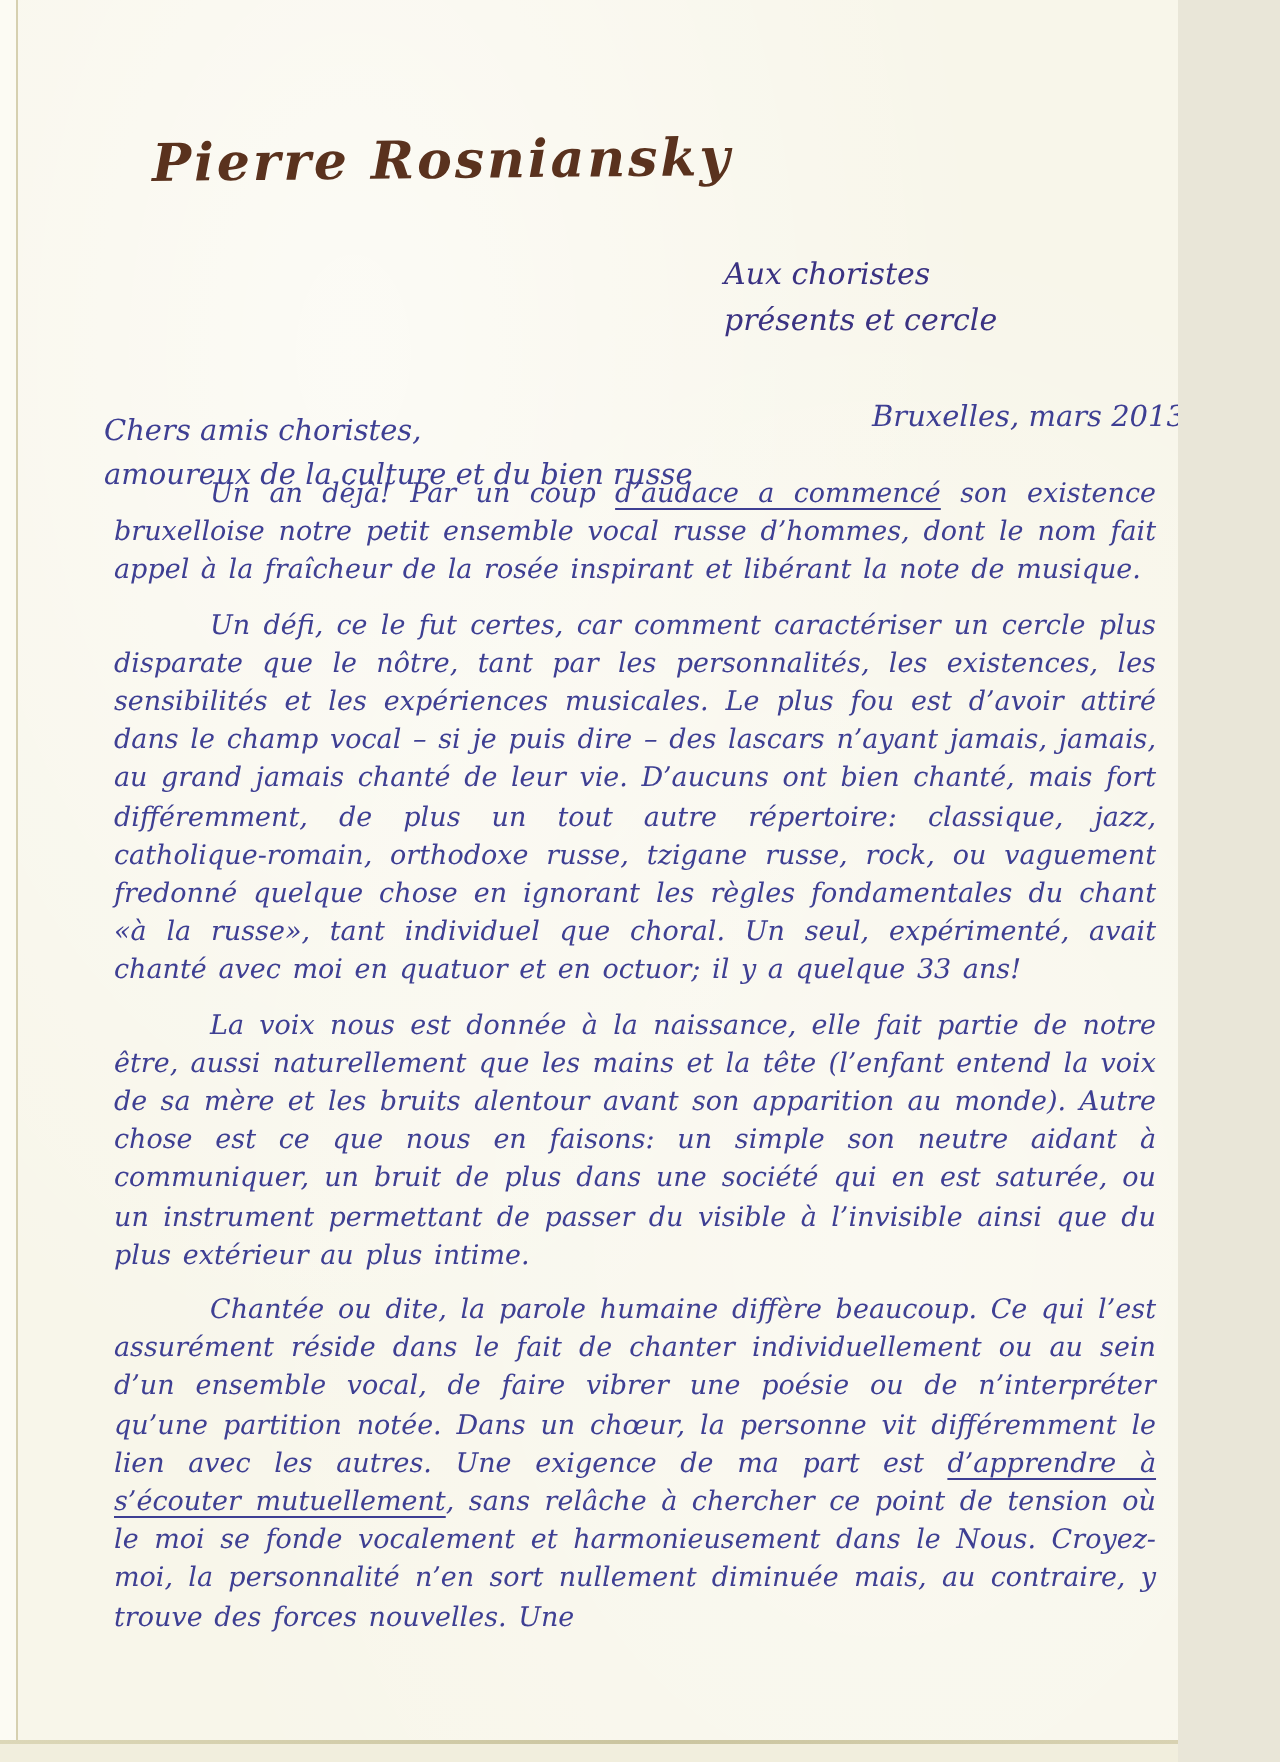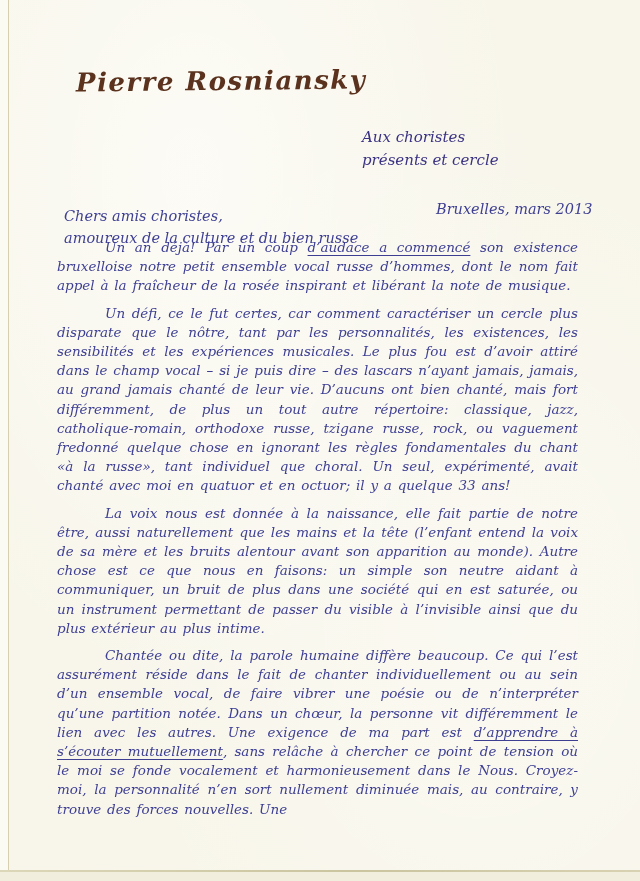--- a/index.html
+++ b/index.html
@@ -5,21 +5,21 @@
   :root{
     --paper:#f8f6ea;
     --ink:#3e3f93;
     --recipient-ink:#3a3282;
     --letterhead-ink:#5a321e;
     --scan-edge:#d6d0b0;
   }
   html,body{margin:0;padding:0;background:#e9e6d8;}
   .paper{
     position:relative;
-    width:640px;height:881px;
+    width:589px;height:881px;
     background:var(--paper);
     background-image:
       radial-gradient(ellipse at 30% 20%, rgba(255,255,255,.55), rgba(255,255,255,0) 55%),
       radial-gradient(ellipse at 75% 70%, rgba(255,255,255,.35), rgba(255,255,255,0) 60%);
     overflow:hidden;
     font-family:"DejaVu Serif", serif;
     font-style:italic;
   }
   
   .scan-left{
@@ -53,21 +53,21 @@
   }
   .sc{font-variant:small-caps;letter-spacing:.5px;}
   
   .dateline{
     position:absolute;left:436px;top:201px;
     font-size:14.5px;color:var(--ink);
     white-space:nowrap;
   }
   
   .salutation{
-    position:absolute;left:64px;top:206px;
+    position:absolute;left:52px;top:206px;
     font-size:14.5px;line-height:21.5px;
     color:var(--ink);
     white-space:nowrap;
   }
   
   .letter-body{
     position:absolute;left:57px;top:238px;width:521px;
     color:var(--ink);
   }
   .para{

